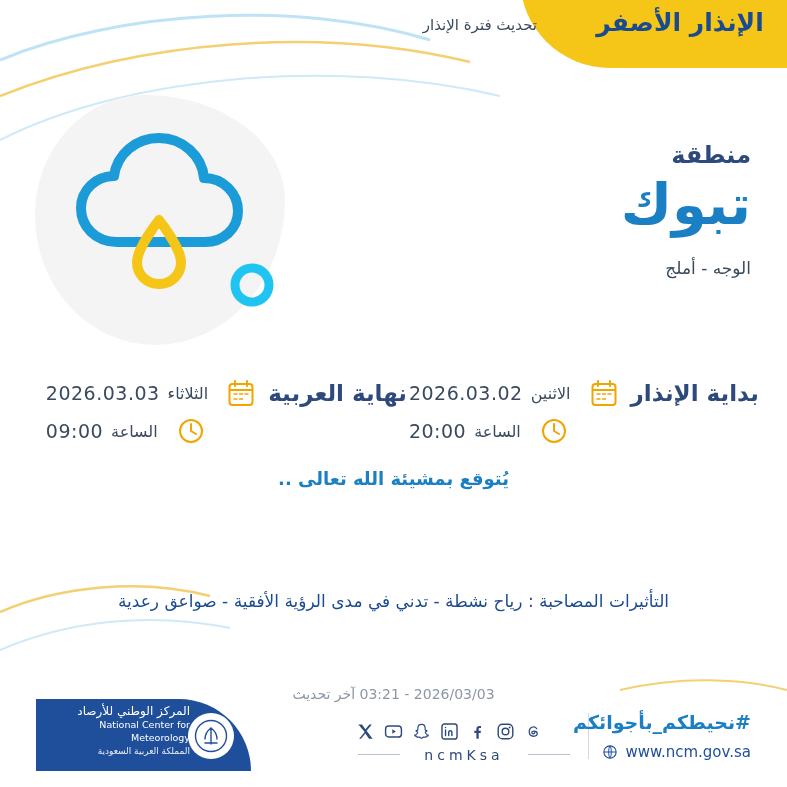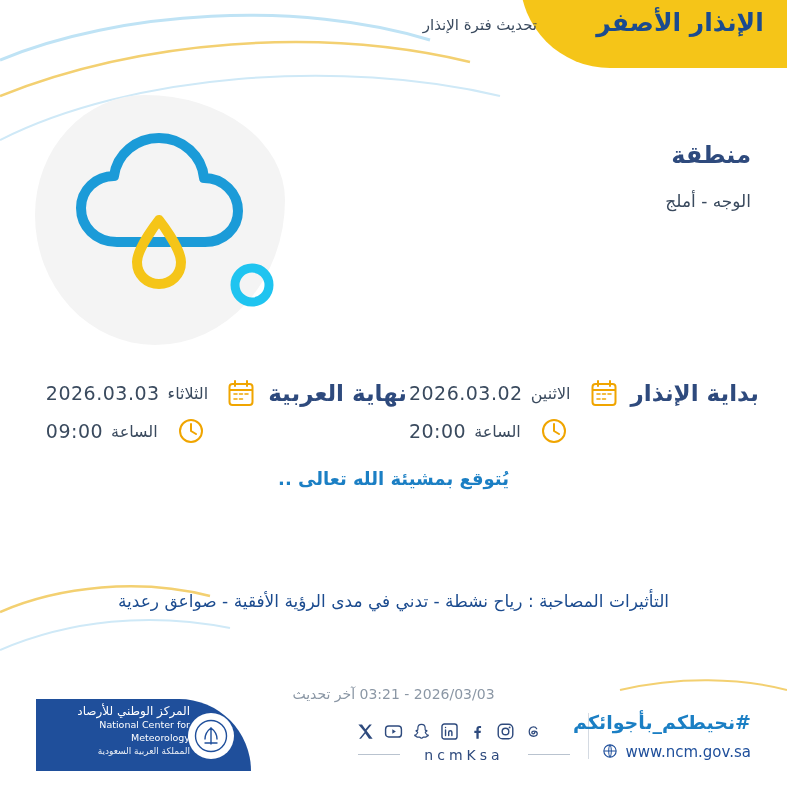--- a/index.html
+++ b/index.html
@@ -237,21 +237,21 @@
     position: absolute;
     bottom: 38px; right: 22px;
     color: #1b7fc4;
     font-size: 19px;
     font-weight: bold;
     direction: rtl;
   }
   .weburl {
     position: absolute;
     bottom: 10px; right: 22px;
-    display: flex; align-items: flex-start; gap: 7px;
+    display: flex; align-items: center; gap: 7px;
     color: #1f4f9b;
     font-size: 15px;
     direction: ltr;
   }
 </style>
 </head>
 <body>
 
 <div class="card">
 
@@ -271,20 +271,21 @@
 
   <div class="blob"></div>
   <svg class="wicon" width="230" height="190" viewBox="0 0 230 190" fill="none">
     <path d="M62 122 C 40 122, 26 106, 26 88 C 26 70, 41 56, 59 56 C 62 34, 81 18, 104 18 C 128 18, 147 36, 149 58 C 168 58, 183 73, 183 91 C 183 109, 168 122, 150 122 Z" stroke="#1b9bd8" stroke-width="10" stroke-linejoin="round" stroke-linecap="round" fill="none"></path>
     <path d="M104 100 C 104 100, 82 128, 82 142 C 82 155, 92 164, 104 164 C 116 164, 126 155, 126 142 C 126 128, 104 100, 104 100 Z" stroke="#f5c518" stroke-width="10" stroke-linejoin="round" fill="none"></path>
     <circle cx="197" cy="165" r="17" stroke="#1fc4f0" stroke-width="9" fill="none"></circle>
   </svg>
 
   <div class="region-wrap">
     <div class="region-label">منطقة</div>
+    <div class="region-name">تبوك</div>
     <div class="region-sub">الوجه - أملج</div>
   </div>
 
   <div class="period">
 
     <div class="pgroup start">
       <div class="ptitle">بداية الإنذار</div>
       <div class="pcol">
         <div class="prow">
           <svg class="pico" viewBox="0 0 30 30" fill="none">

